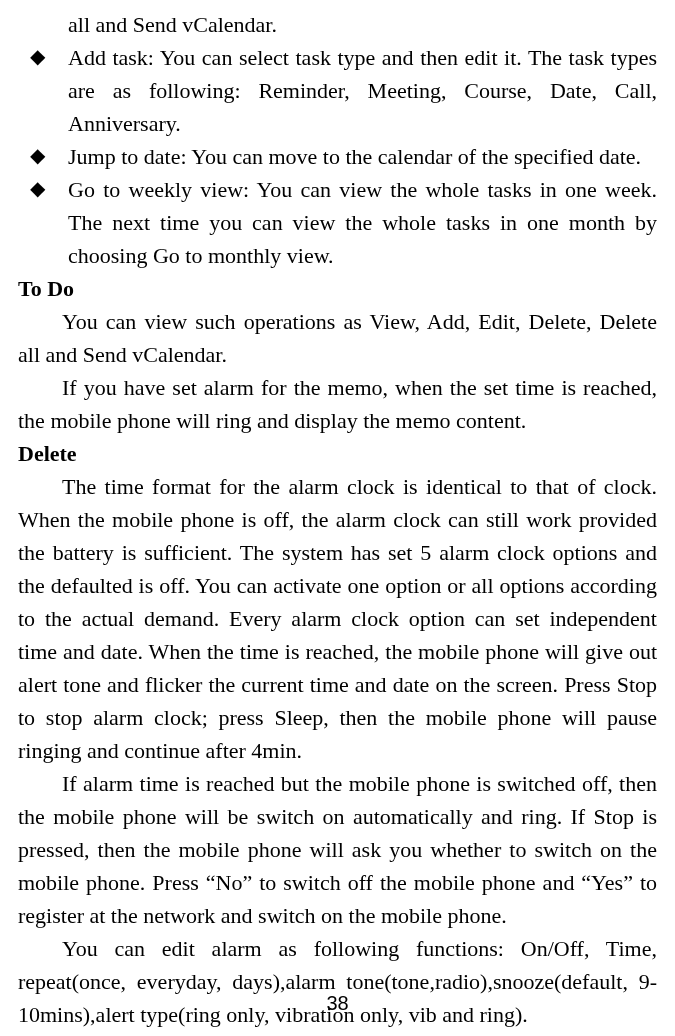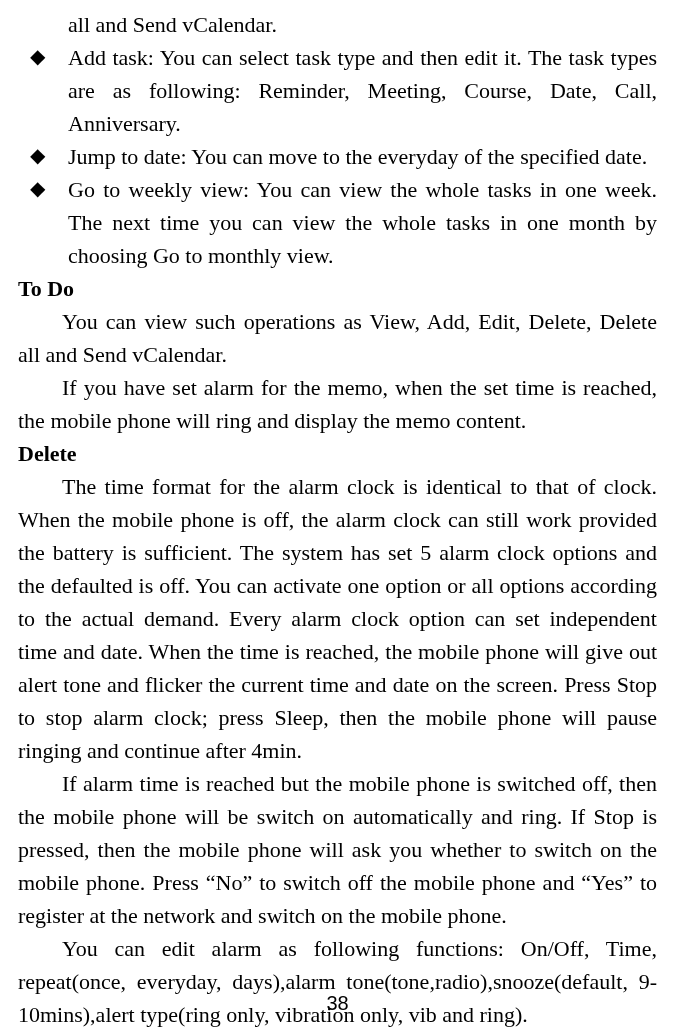--- a/index.html
+++ b/index.html
@@ -58,21 +58,21 @@
 
 <div class="indent-line">all and Send vCalendar.</div>
 
 <div class="bullet-row">
   <div class="bullet">◆</div>
   <div class="bullet-text">Add task: You can select task type and then edit it. The task types are as following: Reminder, Meeting, Course, Date, Call, Anniversary.</div>
 </div>
 
 <div class="bullet-row">
   <div class="bullet">◆</div>
-  <div class="bullet-text">Jump to date: You can move to the everyday of the specified date.</div>
+  <div class="bullet-text">Jump to date: You can move to the calendar of the specified date.</div>
 </div>
 
 <div class="bullet-row">
   <div class="bullet">◆</div>
   <div class="bullet-text">Go to weekly view: You can view the whole tasks in one week. The next time you can view the whole tasks in one month by choosing Go to monthly view.</div>
 </div>
 
 <div class="heading">To Do</div>
 <div class="para">You can view such operations as View, Add, Edit, Delete, Delete all and Send vCalendar.</div>
 <div class="para">If you have set alarm for the memo, when the set time is reached, the mobile phone will ring and display the memo content.</div>

